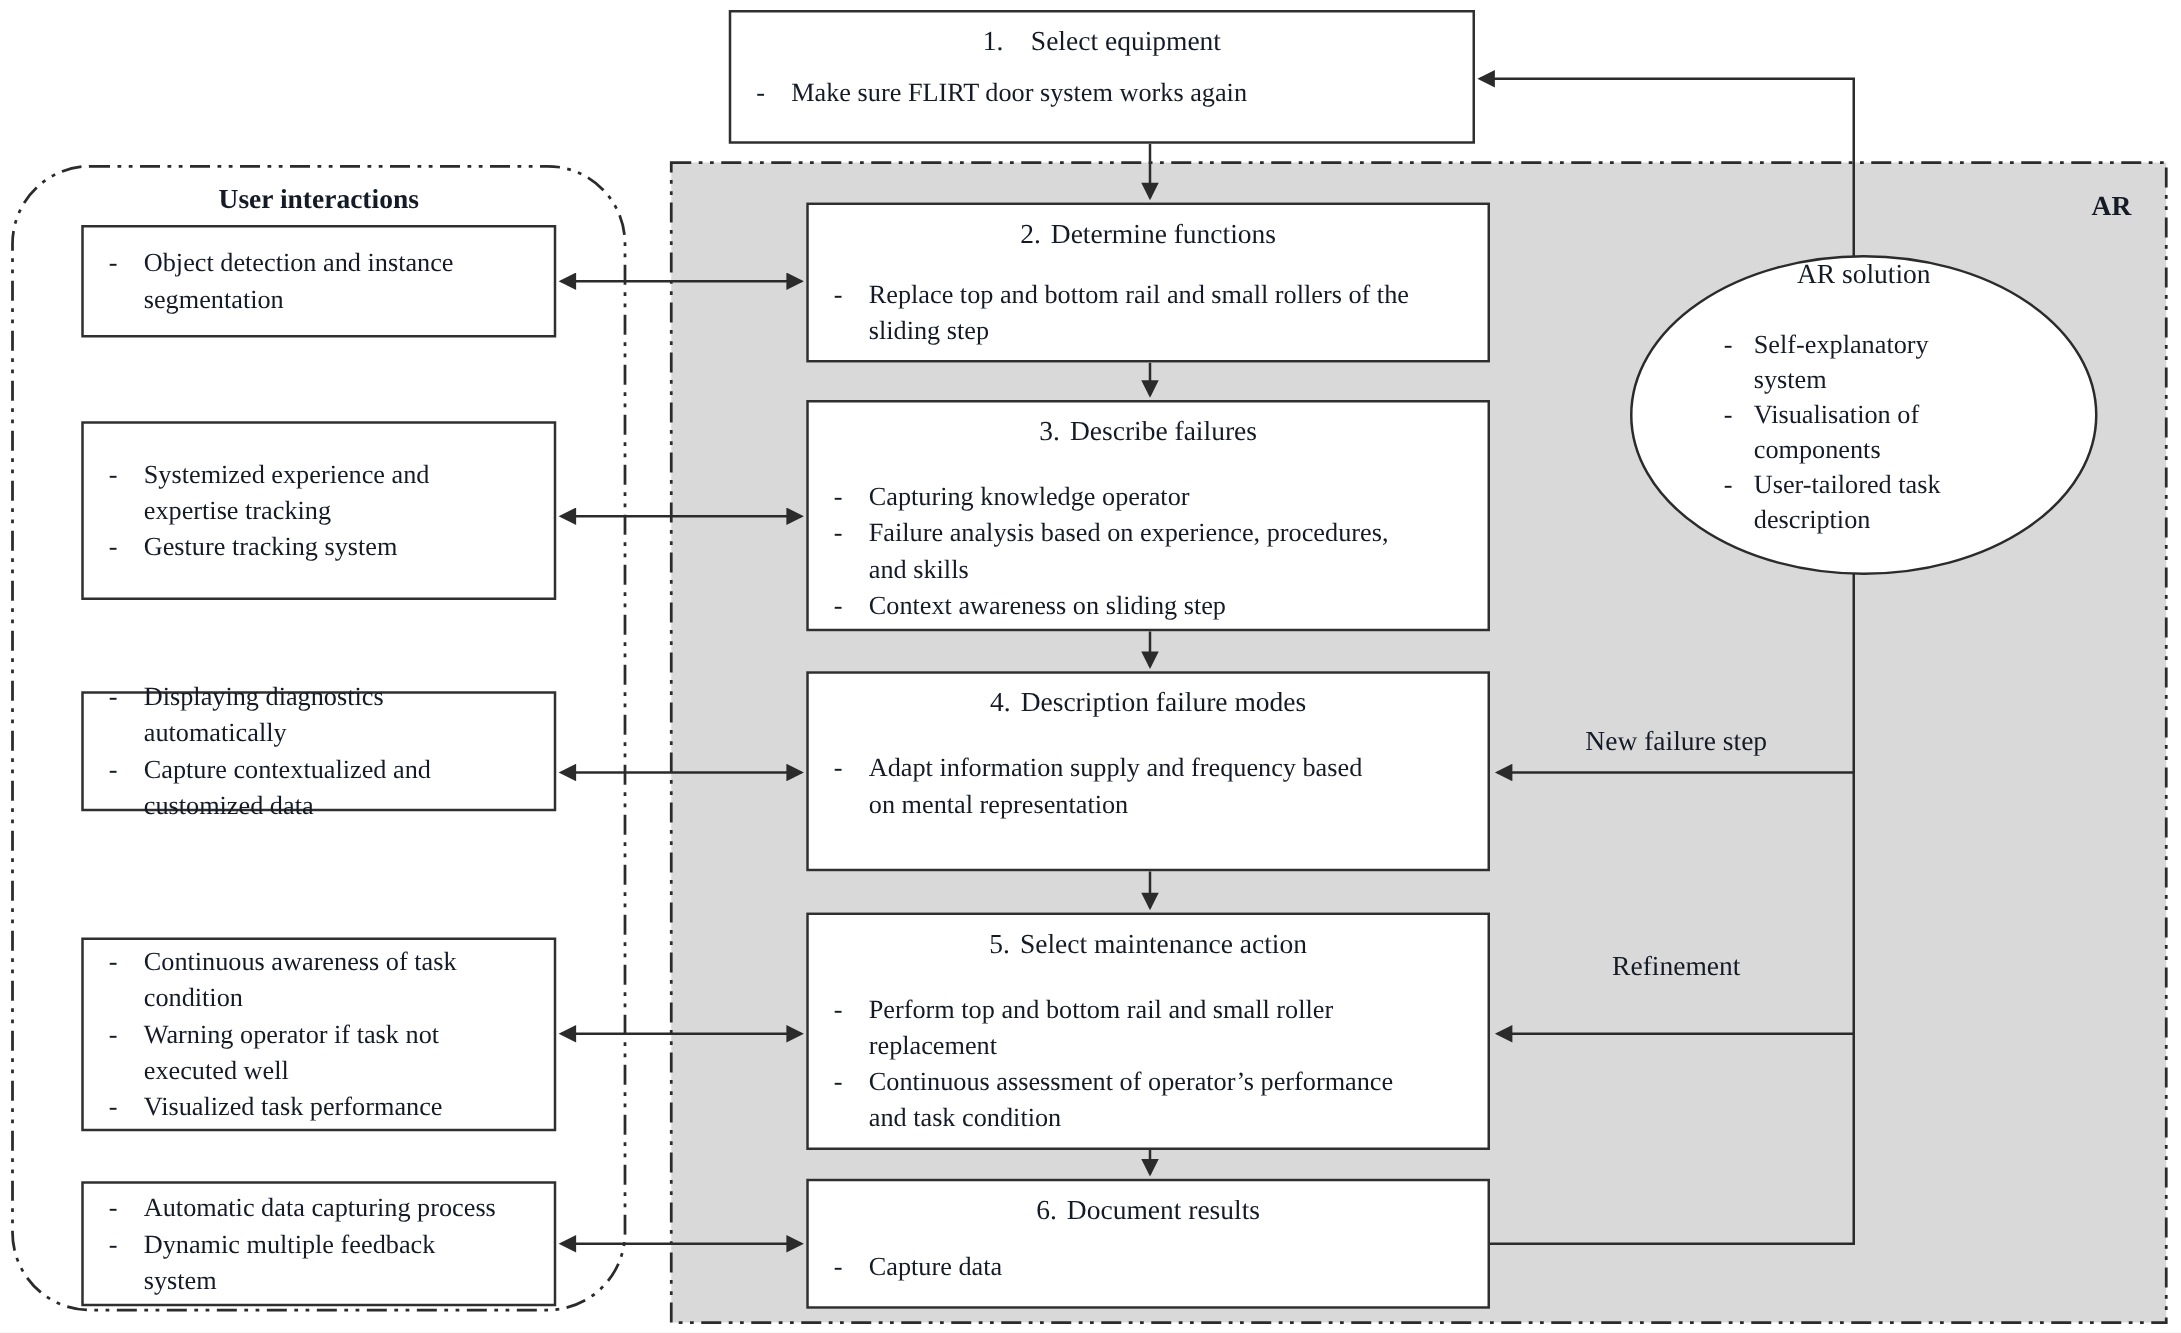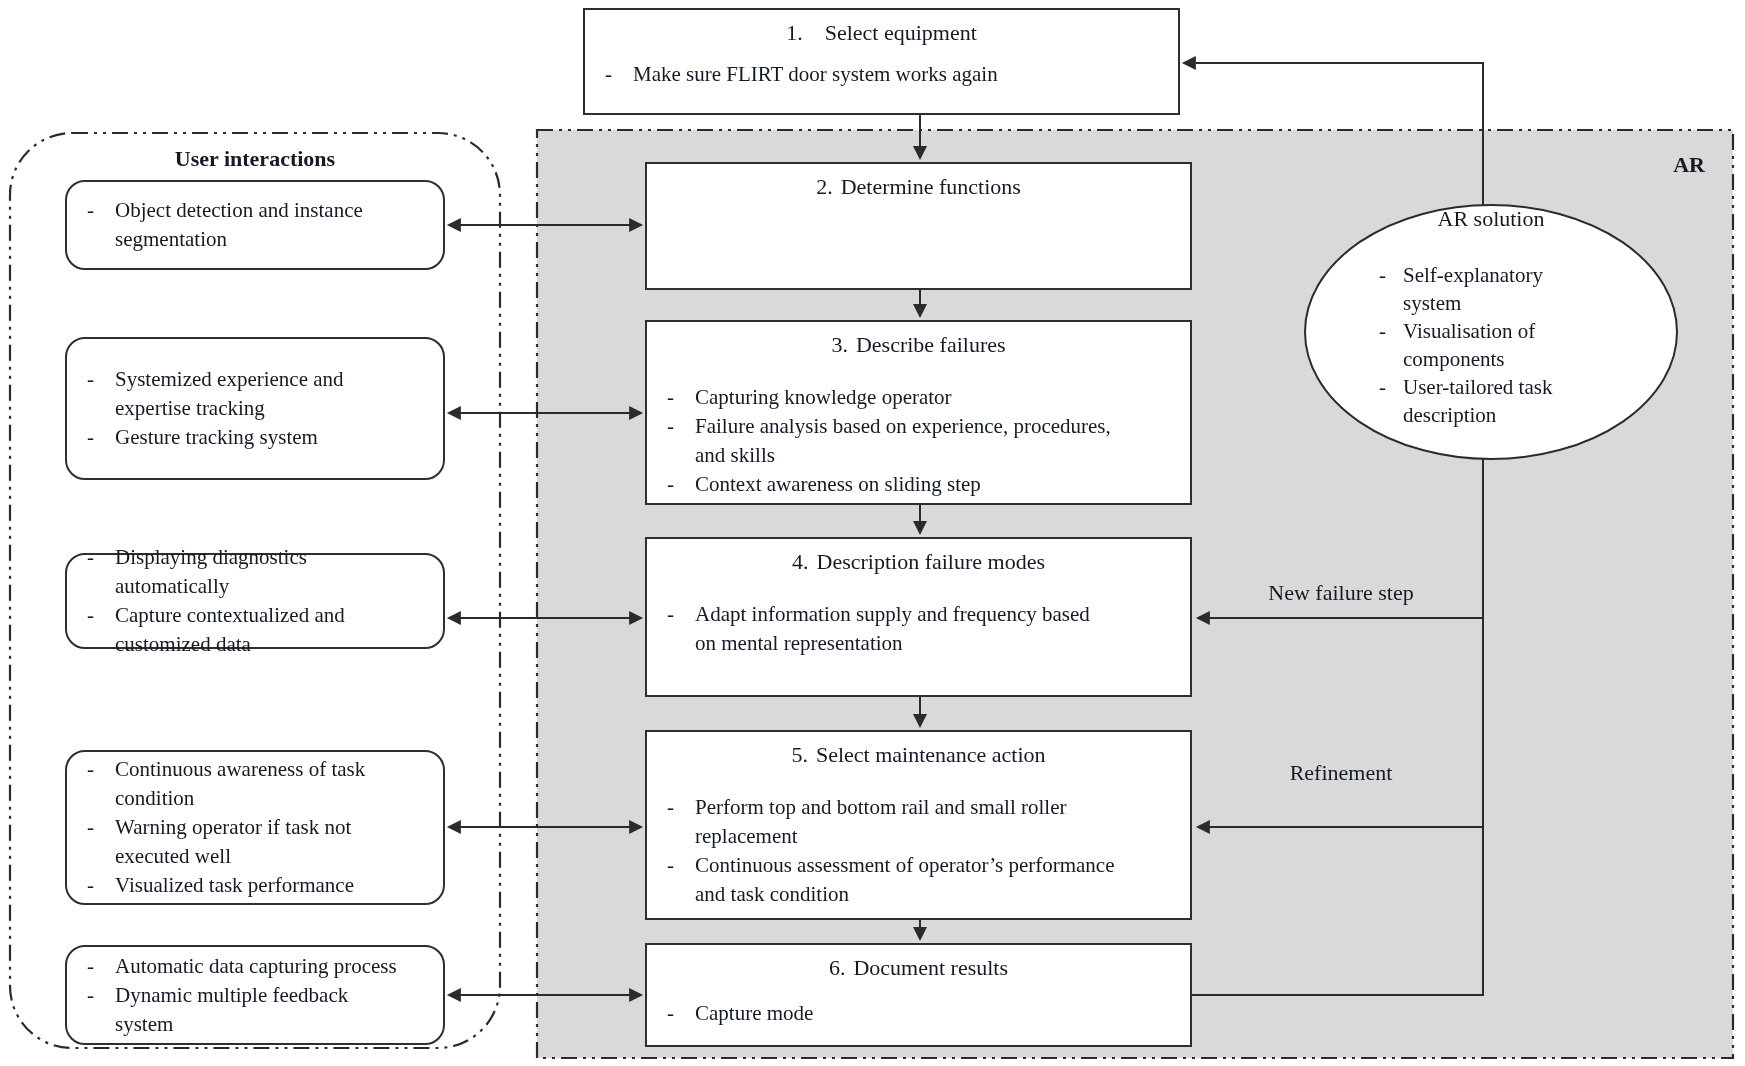--- a/index.html
+++ b/index.html
@@ -18,21 +18,21 @@
   .box{position:absolute;background:var(--box_bg);border:2px solid var(--box_border);
        box-sizing:border-box;z-index:2;font-size:21px;line-height:29px;}
   .cbox .title{text-align:center;padding-top:8px;font-size:22px;}
   .num{margin-right:8px;}
   .step1 .num{margin-right:22px;}
   .bullets{padding:0 10px 0 14px;}
   .cbox .bullets{margin-top:24px;}
   .step1 .bullets{margin-top:13px;font-family:Liberation Serif, serif;}
   .step2 .bullets{margin-top:20px;}
   .step6 .bullets{margin-top:17px;}
-  .lbox{display:flex;flex-direction:column;justify-content:center;border-radius:20px;}
+  .lbox{display:flex;flex-direction:column;justify-content:center;}
   .bullet{display:flex;align-items:flex-start;}
   .dash{flex:0 0 34px;padding-left:6px;box-sizing:border-box;}
   .dash::before{content:"-";}
   .btxt{display:block;}
 
   .nowrap{white-space:nowrap;}
   .mw165{max-width:165px;} .mw170{max-width:170px;} .mw185{max-width:185px;}
   .mw225{max-width:225px;} .mw250{max-width:250px;} .mw255{max-width:255px;}
   .mw260{max-width:260px;} .mw280{max-width:280px;} .mw285{max-width:285px;}
   .mw420{max-width:420px;} .mw430{max-width:430px;} .mw450{max-width:450px;}
@@ -107,20 +107,26 @@
         <span class="dash"></span>
         <span class="btxt nowrap">Make sure FLIRT door system works again</span>
       </div>
     </div>
   </div>
 
   <div class="box cbox step2" style="left:645px;top:162px;width:547px;height:128px;">
     <div class="title">
       <span class="num">2.</span><span>Determine functions</span>
     </div>
+    <div class="bullets">
+      <div class="bullet">
+        <span class="dash"></span>
+        <span class="btxt mw455">Replace top and bottom rail and small rollers of the sliding step</span>
+      </div>
+    </div>
   </div>
 
   <div class="box cbox" style="left:645px;top:320px;width:547px;height:185px;">
     <div class="title">
       <span class="num">3.</span><span>Describe failures</span>
     </div>
     <div class="bullets">
       <div class="bullet">
         <span class="dash"></span>
         <span class="btxt nowrap">Capturing knowledge operator</span>
@@ -164,21 +170,21 @@
     </div>
   </div>
 
   <div class="box cbox step6" style="left:645px;top:943px;width:547px;height:104px;">
     <div class="title">
       <span class="num">6.</span><span>Document results</span>
     </div>
     <div class="bullets">
       <div class="bullet">
         <span class="dash"></span>
-        <span class="btxt nowrap">Capture mode</span>
+        <span class="btxt nowrap">Capture data</span>
       </div>
     </div>
   </div>
 
   <div class="box lbox" style="left:65px;top:180px;width:380px;height:90px;">
     <div class="bullets">
       <div class="bullet">
         <span class="dash"></span>
         <span class="btxt mw285">Object detection and instance segmentation</span>
       </div>

